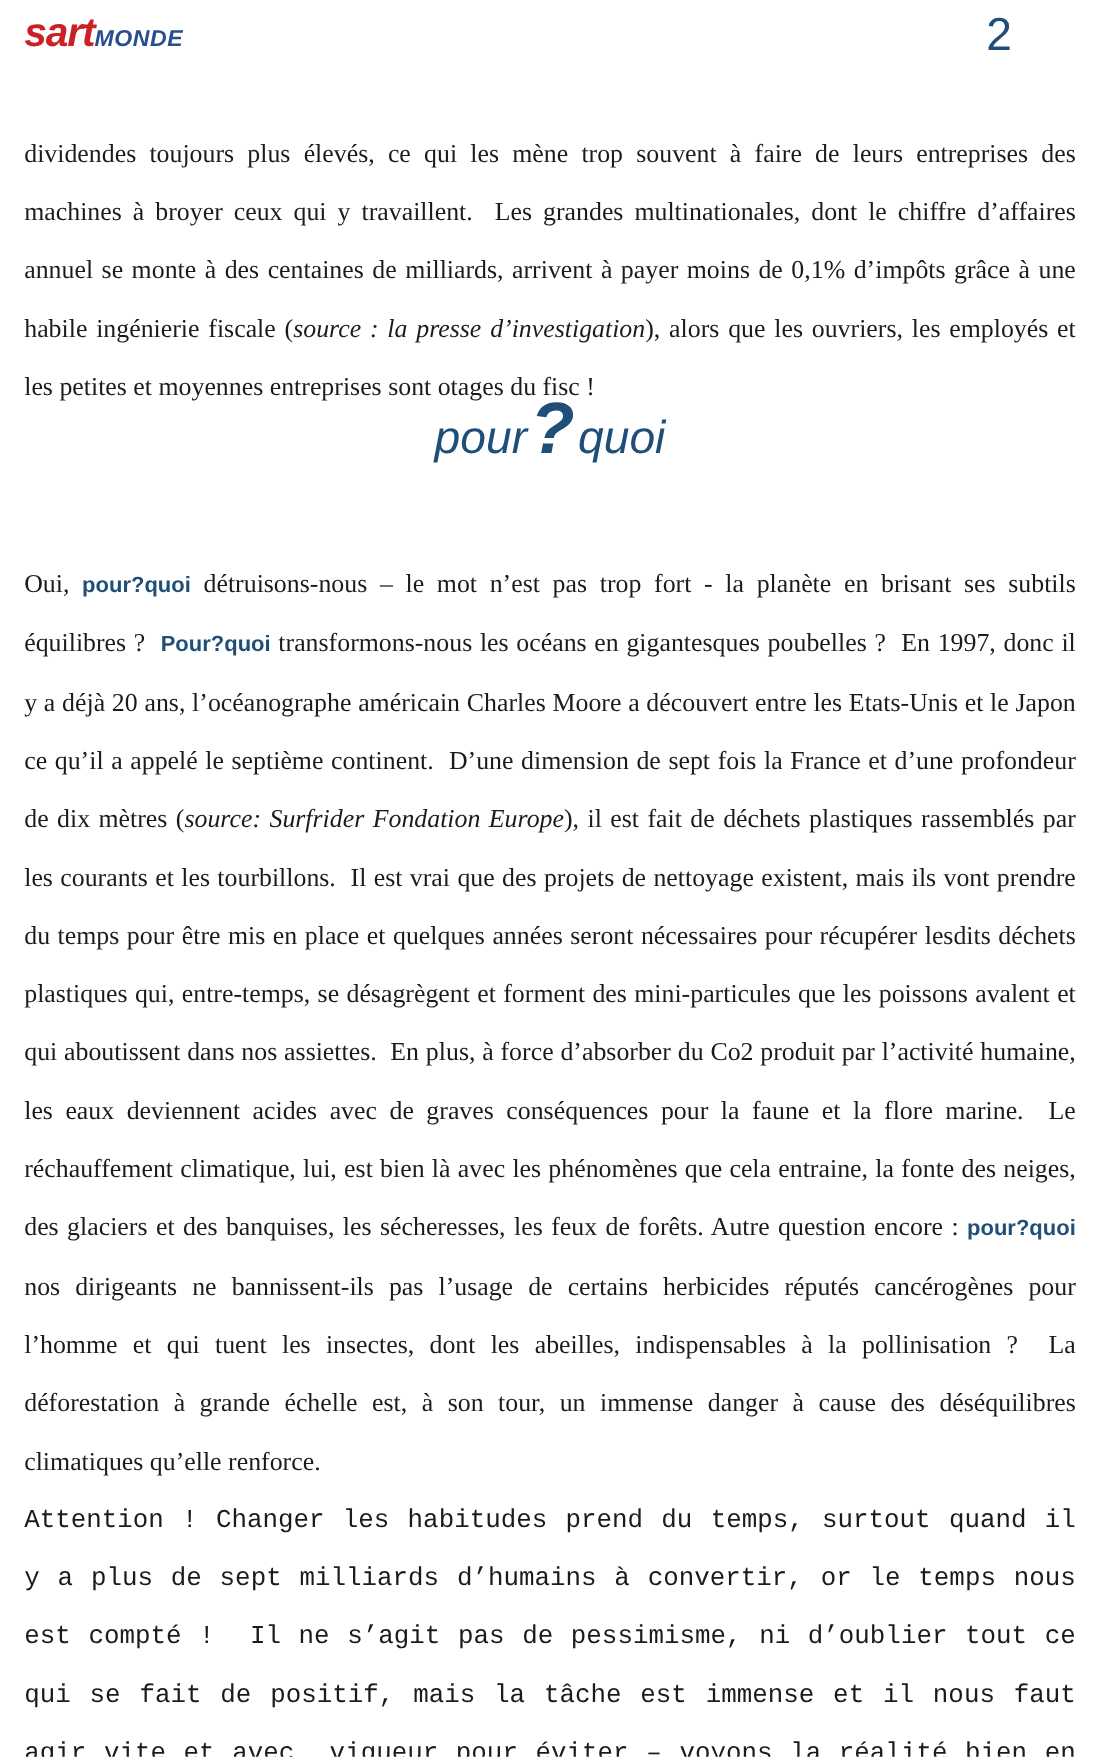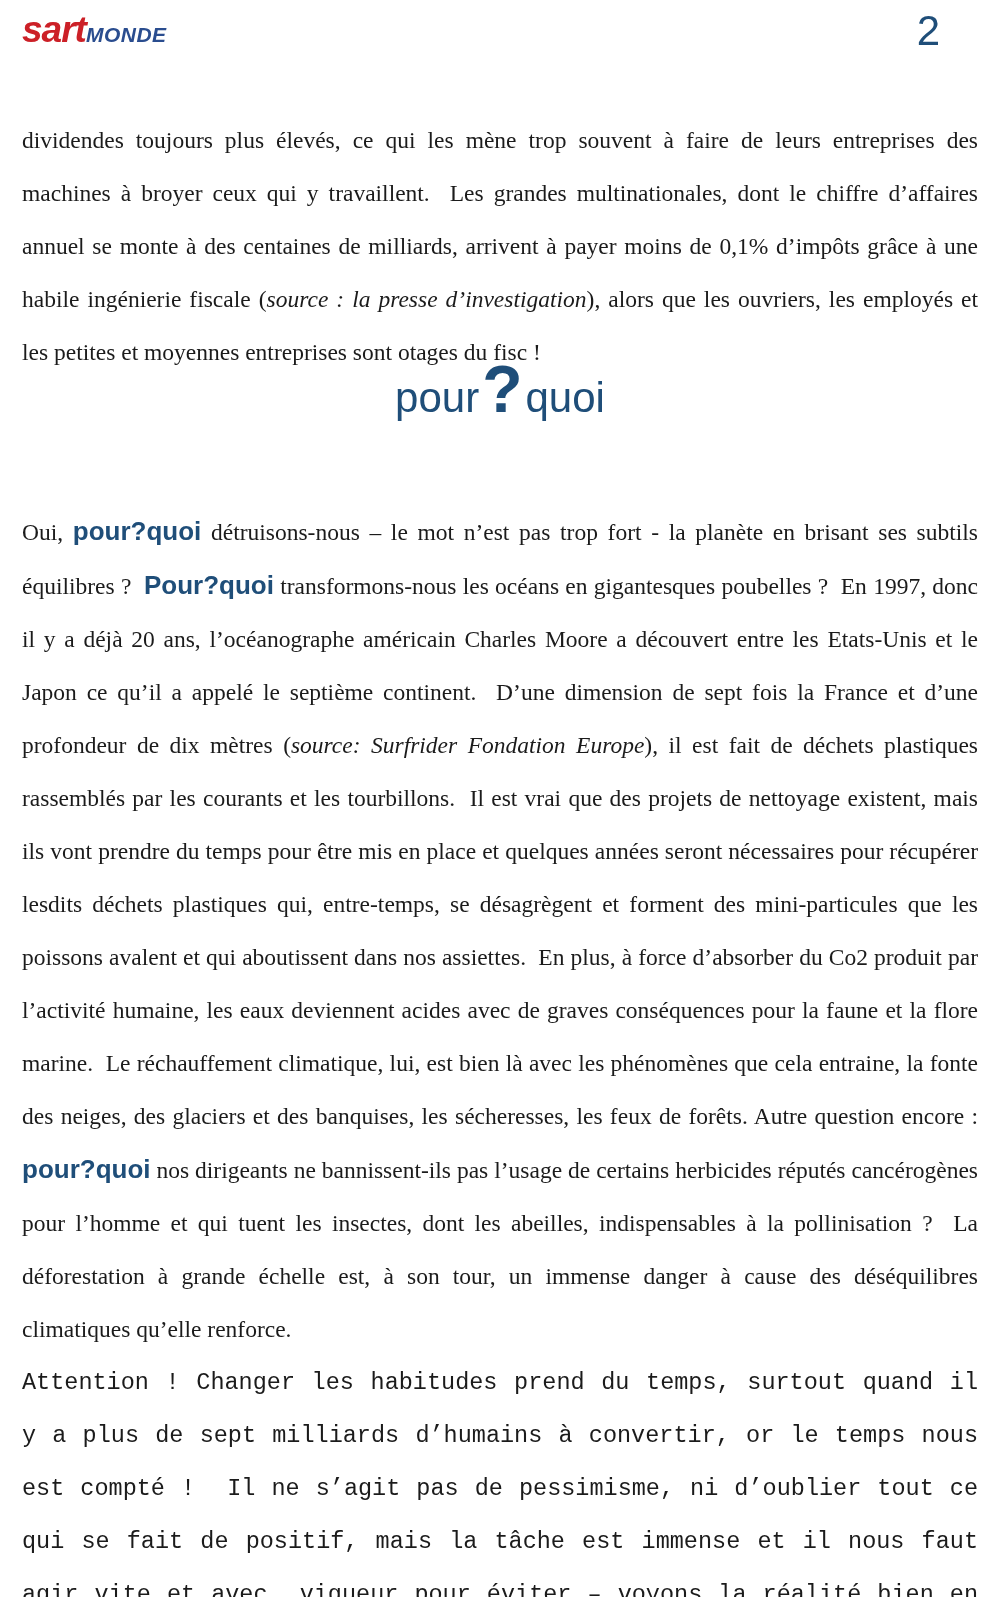--- a/index.html
+++ b/index.html
@@ -9,21 +9,21 @@
     background: #ffffff;
     overflow: hidden;
     font-family: "Liberation Serif", serif;
     color: #1b1b1b;
     position: relative;
   }
   .page-header {
     display: flex;
     justify-content: space-between;
     align-items: flex-start;
-    padding: 10px 60px 0 22px;
+    padding: 10px 80px 0 22px;
     height: 52px;
   }
   .logo { font-family: "Liberation Sans", sans-serif; font-style: italic; font-weight: bold; white-space: nowrap; line-height: 40px; }
   .logo-part1 { color: #cc2027; font-size: 37px; letter-spacing: -1px; }
   .logo-part2 { color: #2a4d8f; font-size: 21px; letter-spacing: 0.5px; }
   .page-number {
     font-family: "Liberation Sans", sans-serif;
     color: #1f4e79;
     font-size: 42px;
     line-height: 42px;
@@ -38,36 +38,37 @@
   .body-par.continued { text-align-last: justify; font-family: Liberation Mono, monospace; }
   #paragraph-1 { margin-top: 52px; }
   #paragraph-2 { margin-top: 0; }
   #paragraph-3 { margin-top: 0; }
   .seg-normal { }
   .seg-italic { font-style: italic; }
   .seg-brand {
     font-family: "Liberation Sans", sans-serif;
     font-weight: bold;
     color: #1f4e79;
-    font-size: 26px;
+    font-size: 20px;
   }
   .fancy-heading {
     display: flex;
     justify-content: center;
     align-items: baseline;
     font-family: "Liberation Sans", sans-serif;
     font-weight: 400;
     color: #1f4e79;
     margin: 0;
   }
   #heading-pourquoi {
     margin-top: 10px;
     margin-bottom: 24px;
     height: 92px;
     line-height: 92px;
+    font-style: italic;
   }
   #heading-pourquoi .side-text { font-size: 42px; line-height: 0; }
   #heading-pourquoi .mark {
     font-size: 66px;
     font-weight: 600;
     line-height: 0;
     padding: 0 3px;
   }
   #heading-parceque {
     margin-top: 58px;

